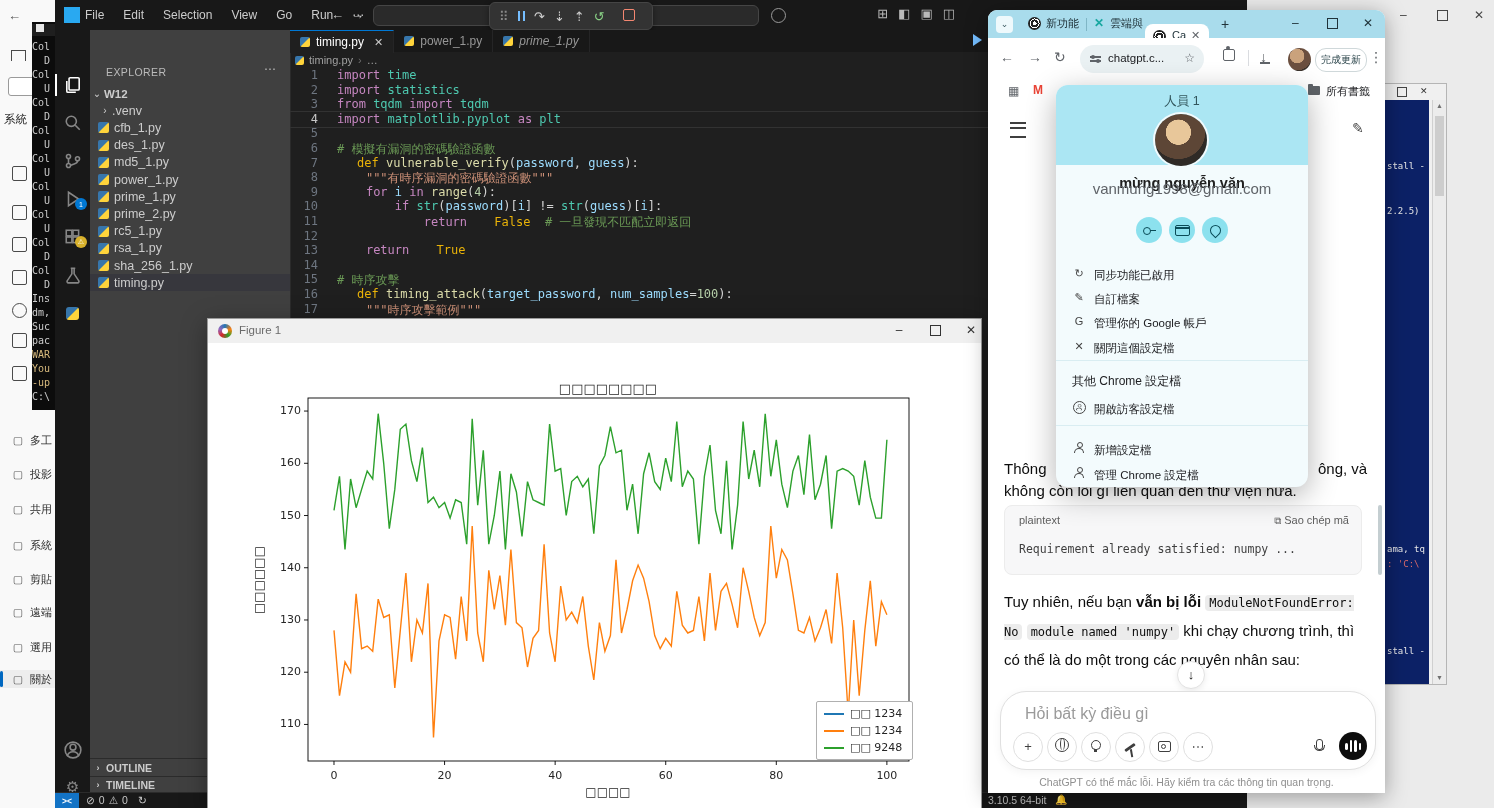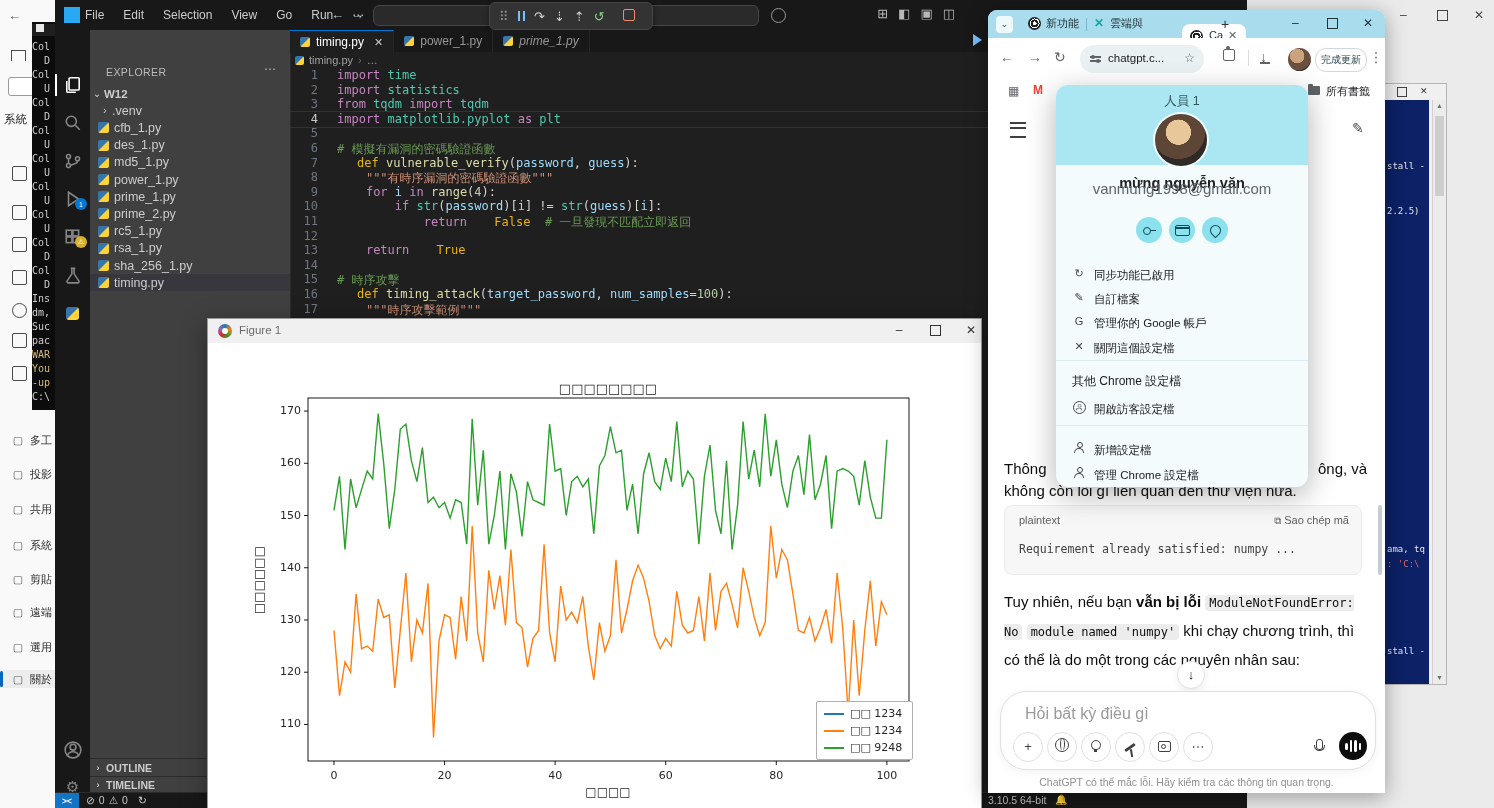--- a/index.html
+++ b/index.html
@@ -112,21 +112,21 @@
   #consoleR .sb .th{position:absolute;left:2px;top:16px;width:9px;height:80px;background:#cdcdcd;}
 
   
   #chrome{left:988px;top:10px;width:397px;height:783px;z-index:7;background:#fff;border-radius:9px 9px 0 0;box-shadow:0 4px 22px rgba(0,0,0,.35);}
   #tabstrip{position:absolute;left:0;top:0;width:100%;height:28px;background:#a9dcec;border-radius:9px 9px 0 0;}
   #tabchev{position:absolute;left:8px;top:6px;width:17px;height:17px;background:#eef9fc;border-radius:4px;text-align:center;line-height:16px;font-size:9px;color:#3c5a62;}
   .tabt{position:absolute;top:6px;font-size:11px;color:#20333a;white-space:nowrap;}
   .favic{position:absolute;top:7px;width:13px;height:13px;border-radius:50%;}
   .fav-dark{background:radial-gradient(circle,#fff 0 2px,#222 2px 4px,#fff 4px 5px,#222 5px);}
   .tealx{position:absolute;top:7px;width:13px;height:13px;color:#18a7a0;font-size:12px;font-weight:bold;line-height:13px;}
-  #activetab{position:absolute;left:157px;top:14px;width:64px;height:25px;background:#fff;border-radius:8px 8px 0 0;margin-left:37px;}
+  #activetab{position:absolute;left:157px;top:14px;width:64px;height:25px;background:#fff;border-radius:8px 8px 0 0;}
   #chrome .wbtn{position:absolute;top:6px;font-size:12px;color:#20333a;}
   #toolbar{position:absolute;left:0;top:28px;width:100%;height:42px;background:#ffffff;border-bottom:1px solid #e4e9ea;}
   .tbic{position:absolute;top:11px;font-size:14px;color:#5f6368;}
   #omnibox{position:absolute;left:92px;top:7px;width:124px;height:28px;background:#eaf1f3;border-radius:14px;}
   #omnibox .tune{position:absolute;left:10px;top:9px;width:11px;height:10px;}
   #omnibox .tune i{display:block;height:1.6px;background:#5f6368;margin-top:2.4px;position:relative;}
   #omnibox .tune i::after{content:"";position:absolute;top:-1.4px;width:4px;height:4px;border-radius:50%;background:#5f6368;}
   #omnibox .tune i:nth-child(1)::after{left:1px;} #omnibox .tune i:nth-child(2)::after{right:1px;}
   #urltxt{position:absolute;left:28px;top:7px;font-size:11.5px;color:#202124;}
   #urlstar{position:absolute;right:9px;top:6px;font-size:12px;color:#5f6368;}

